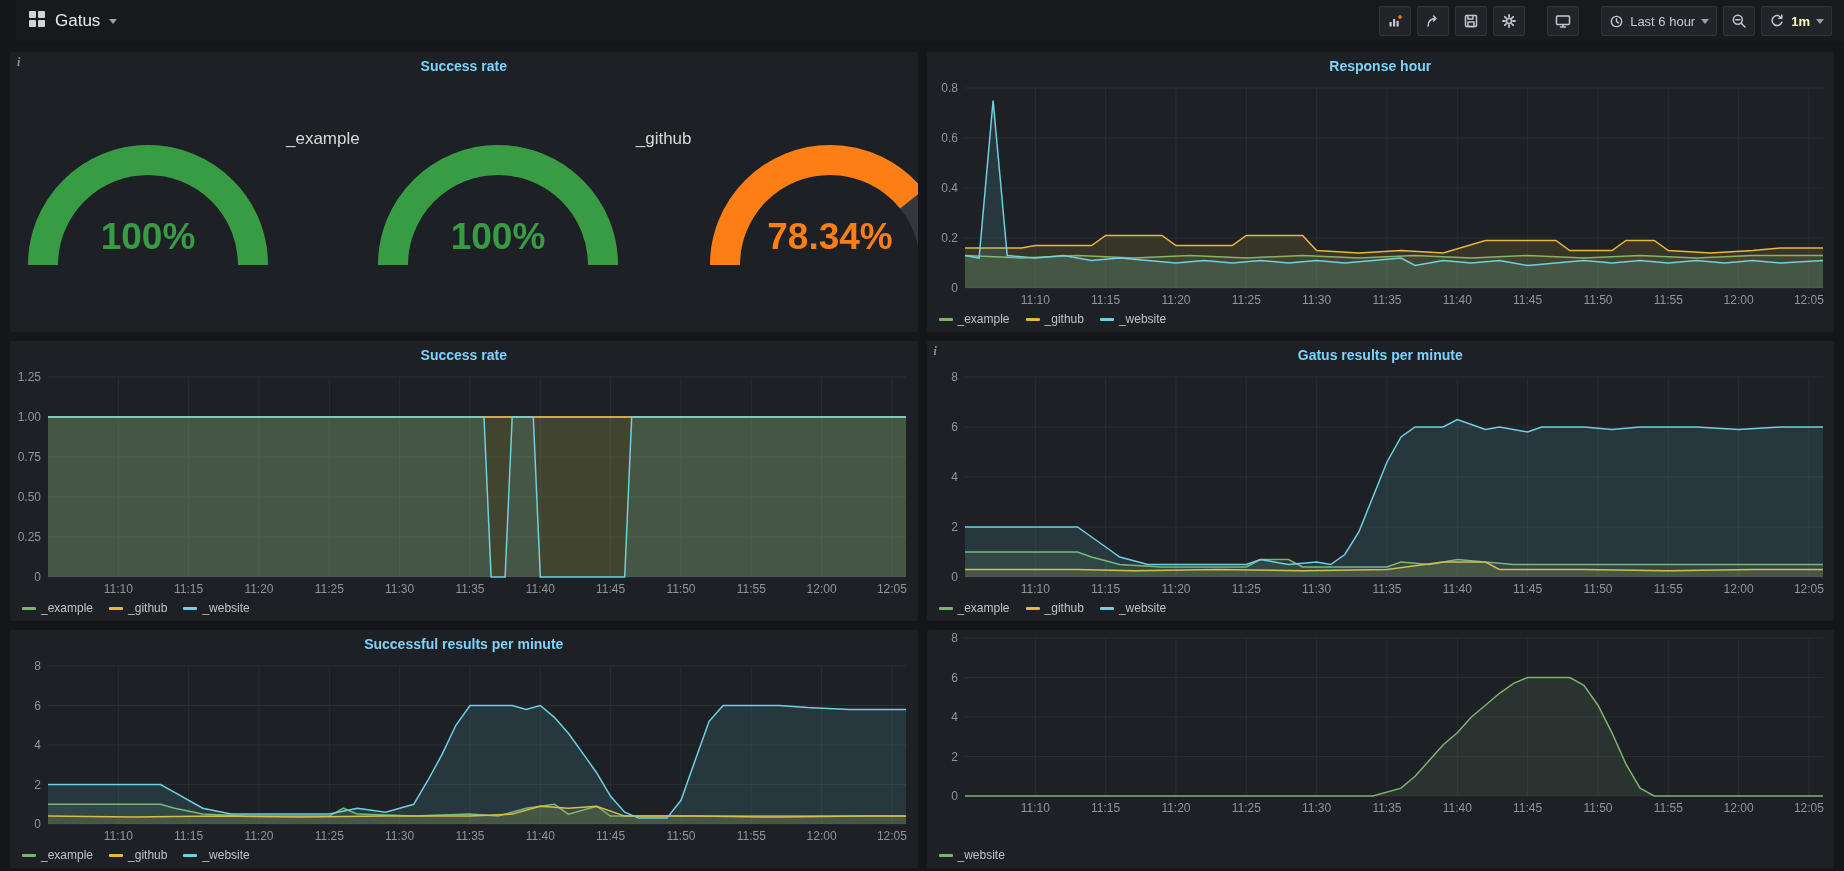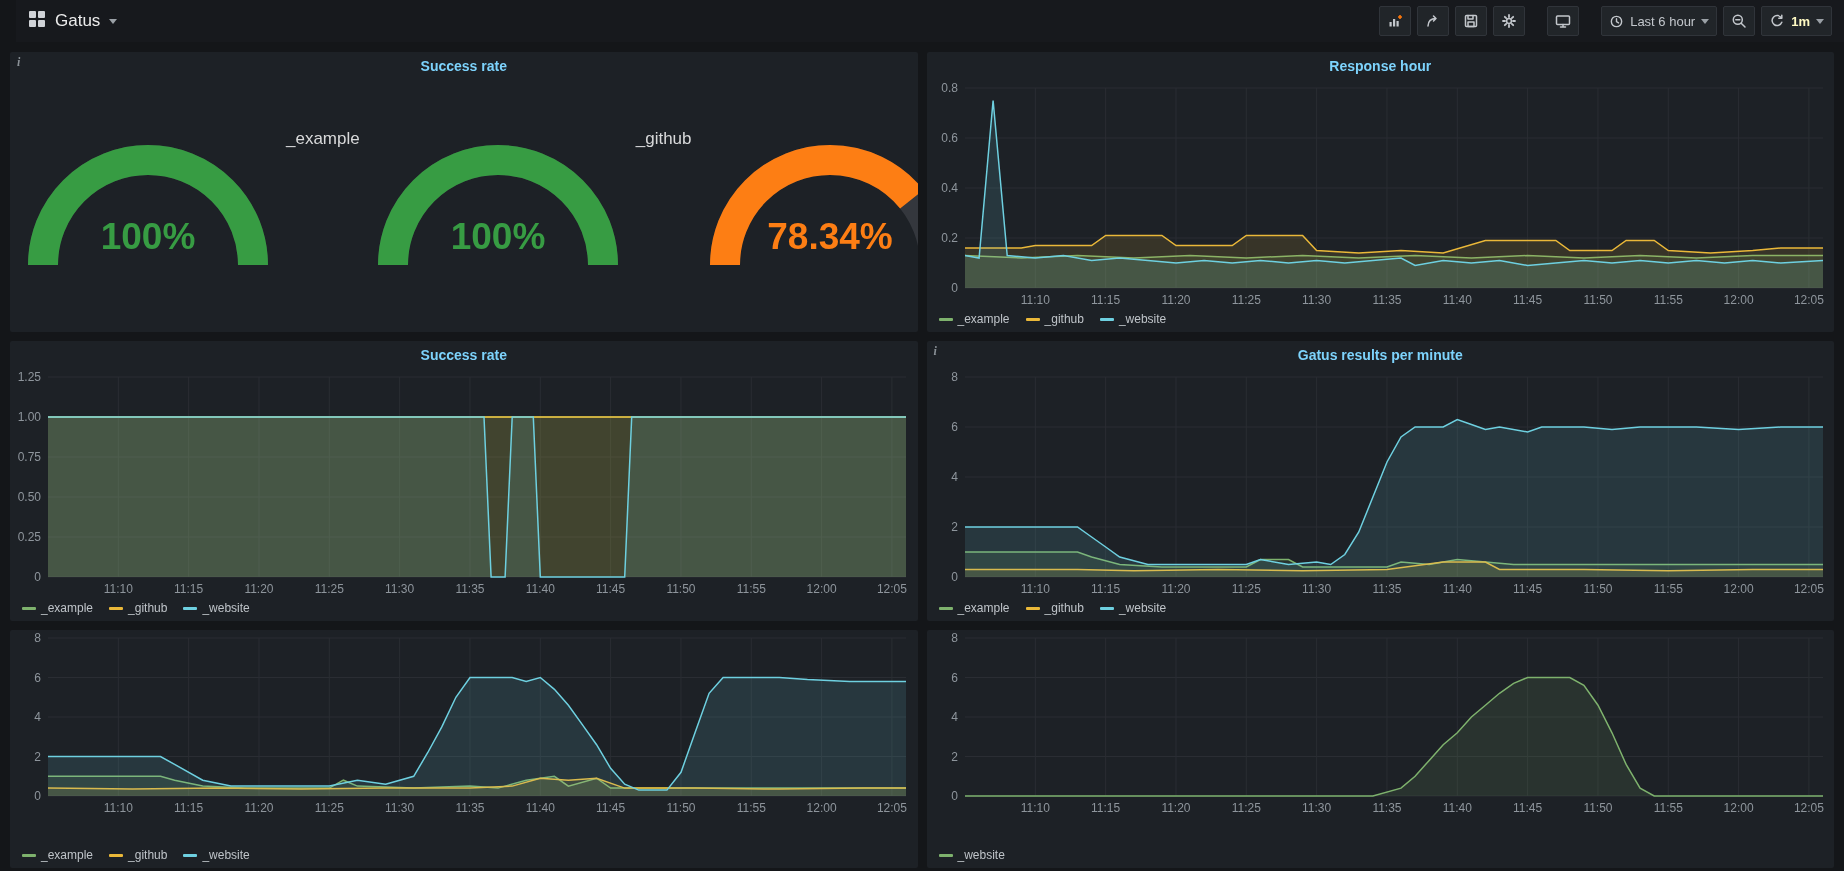--- a/index.html
+++ b/index.html
@@ -369,20 +369,23 @@
        <span>_github</span>
      </span>
         <span class="legend-item">
        <span class="legend-swatch" style="background:#6ed0e0"></span>
        <span>_website</span>
      </span>
       </div>
   </section>
 
   <section class="panel">
+    <div class="panel-header">
+      <h2 class="panel-title">Successful results per minute</h2>
+    </div>
     <div class="chart"><svg width="908" height="188">
           <line class="grid-line" x1="38" y1="166" x2="896" y2="166"></line>
           <text class="tick-label" x="31" y="170" text-anchor="end">0</text>
           <line class="grid-line" x1="38" y1="126.5" x2="896" y2="126.5"></line>
           <text class="tick-label" x="31" y="130.5" text-anchor="end">2</text>
           <line class="grid-line" x1="38" y1="87" x2="896" y2="87"></line>
           <text class="tick-label" x="31" y="91" text-anchor="end">4</text>
           <line class="grid-line" x1="38" y1="47.5" x2="896" y2="47.5"></line>
           <text class="tick-label" x="31" y="51.5" text-anchor="end">6</text>
           <line class="grid-line" x1="38" y1="8" x2="896" y2="8"></line>

